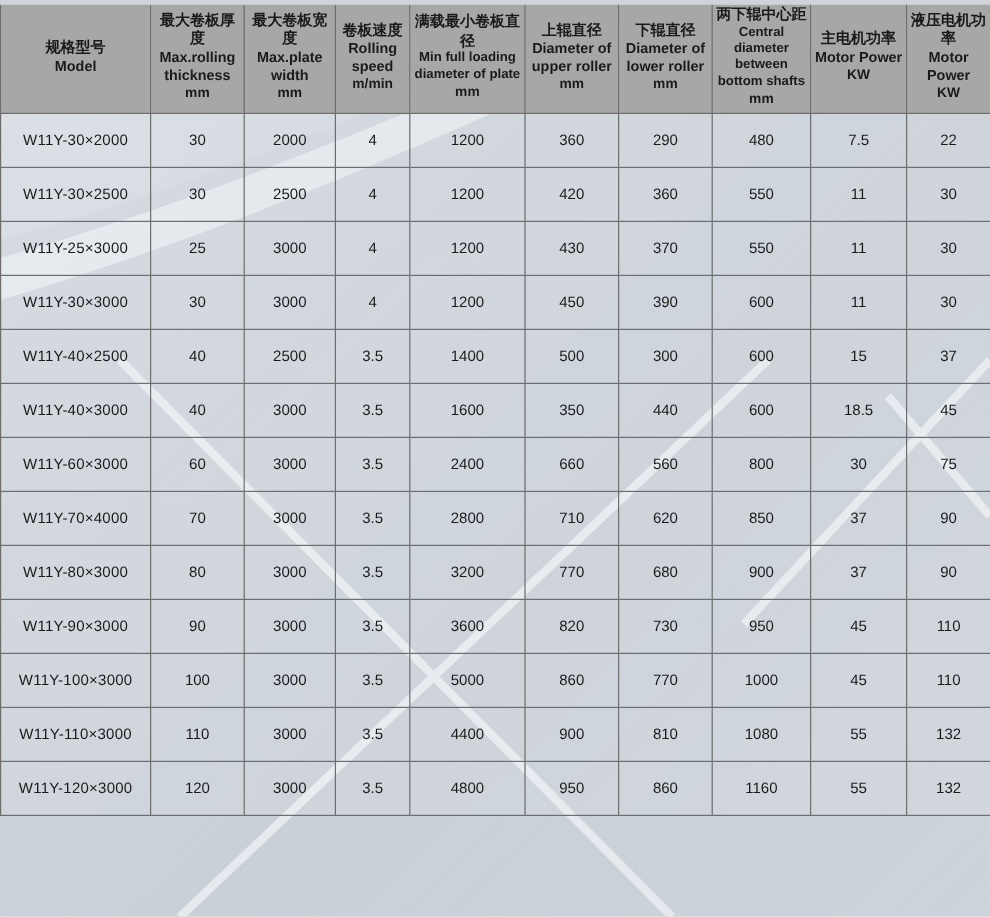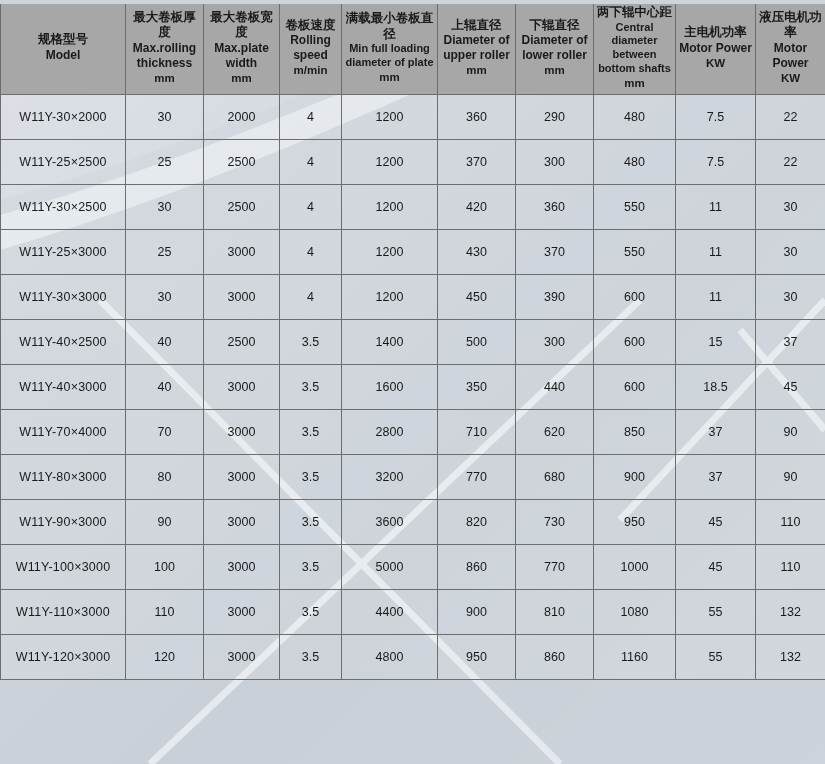--- a/index.html
+++ b/index.html
@@ -189,32 +189,20 @@
           <td>2000</td>
           <td>4</td>
           <td>1200</td>
           <td>360</td>
           <td>290</td>
           <td>480</td>
           <td>7.5</td>
           <td>22</td>
         </tr>
         <tr>
-          <td class="model">W11Y-25×2500</td>
-          <td>25</td>
-          <td>2500</td>
-          <td>4</td>
-          <td>1200</td>
-          <td>370</td>
-          <td>300</td>
-          <td>480</td>
-          <td>7.5</td>
-          <td>22</td>
-        </tr>
-        <tr>
           <td class="model">W11Y-30×2500</td>
           <td>30</td>
           <td>2500</td>
           <td>4</td>
           <td>1200</td>
           <td>420</td>
           <td>360</td>
           <td>550</td>
           <td>11</td>
           <td>30</td>
@@ -261,20 +249,32 @@
           <td>3000</td>
           <td>3.5</td>
           <td>1600</td>
           <td>350</td>
           <td>440</td>
           <td>600</td>
           <td>18.5</td>
           <td>45</td>
         </tr>
         <tr>
+          <td class="model">W11Y-60×3000</td>
+          <td>60</td>
+          <td>3000</td>
+          <td>3.5</td>
+          <td>2400</td>
+          <td>660</td>
+          <td>560</td>
+          <td>800</td>
+          <td>30</td>
+          <td>75</td>
+        </tr>
+        <tr>
           <td class="model">W11Y-70×4000</td>
           <td>70</td>
           <td>3000</td>
           <td>3.5</td>
           <td>2800</td>
           <td>710</td>
           <td>620</td>
           <td>850</td>
           <td>37</td>
           <td>90</td>

